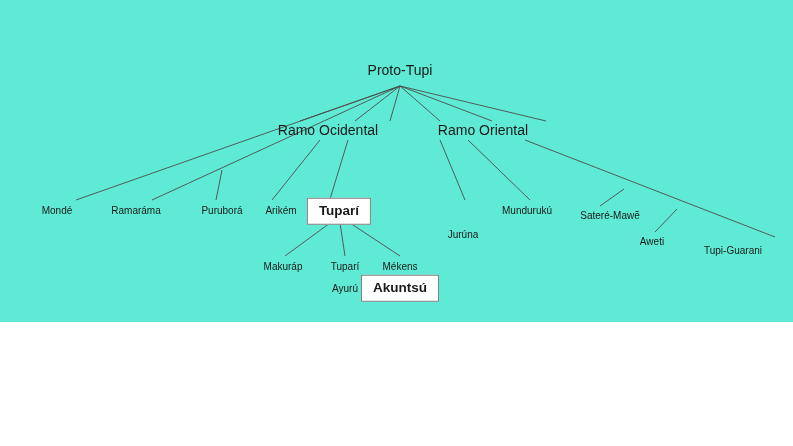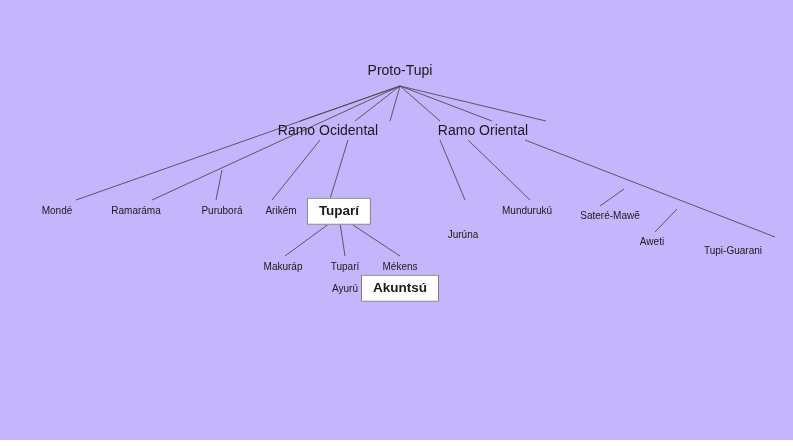--- a/index.html
+++ b/index.html
@@ -7,22 +7,22 @@
     padding: 0;
     background: #ffffff;
   }
   body {
     font-family: "Liberation Sans", sans-serif;
     color: #1a1a1a;
   }
   #canvas {
     position: relative;
     width: 793px;
-    height: 440px;
-    background: #c4b5fd;
+    height: 322px;
+    background: #5eead4;
     overflow: hidden;
   }
   #edges {
     position: absolute;
     left: 0;
     top: 0;
     width: 793px;
     height: 446px;
   }
   .node {

